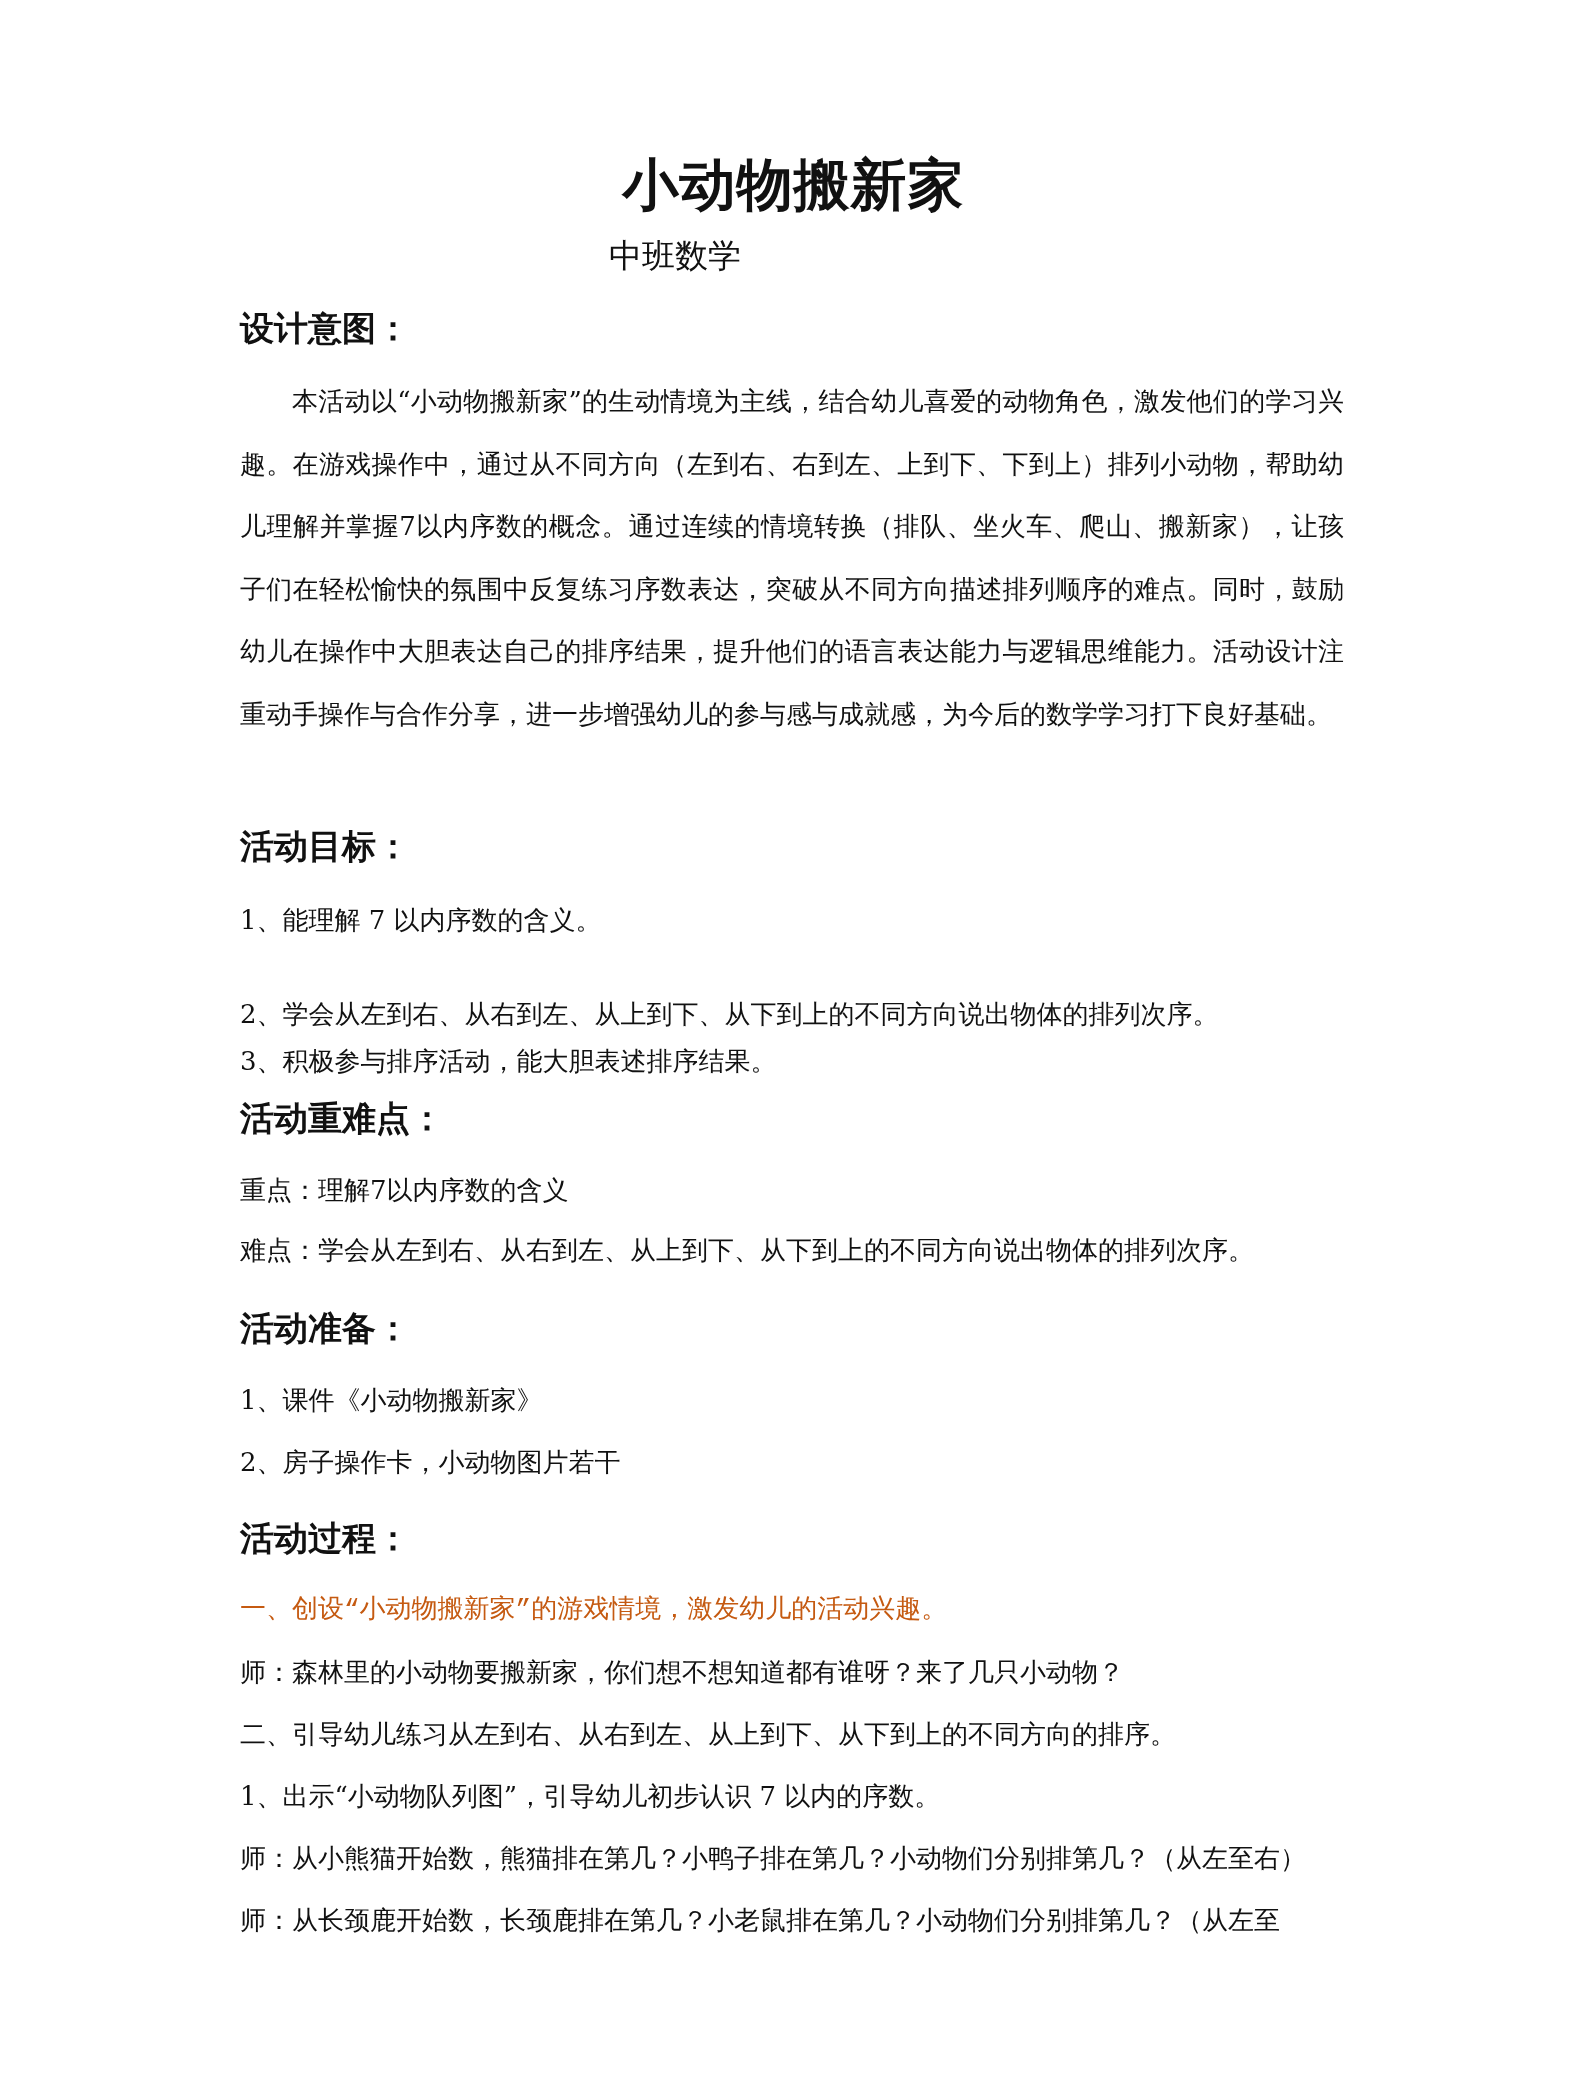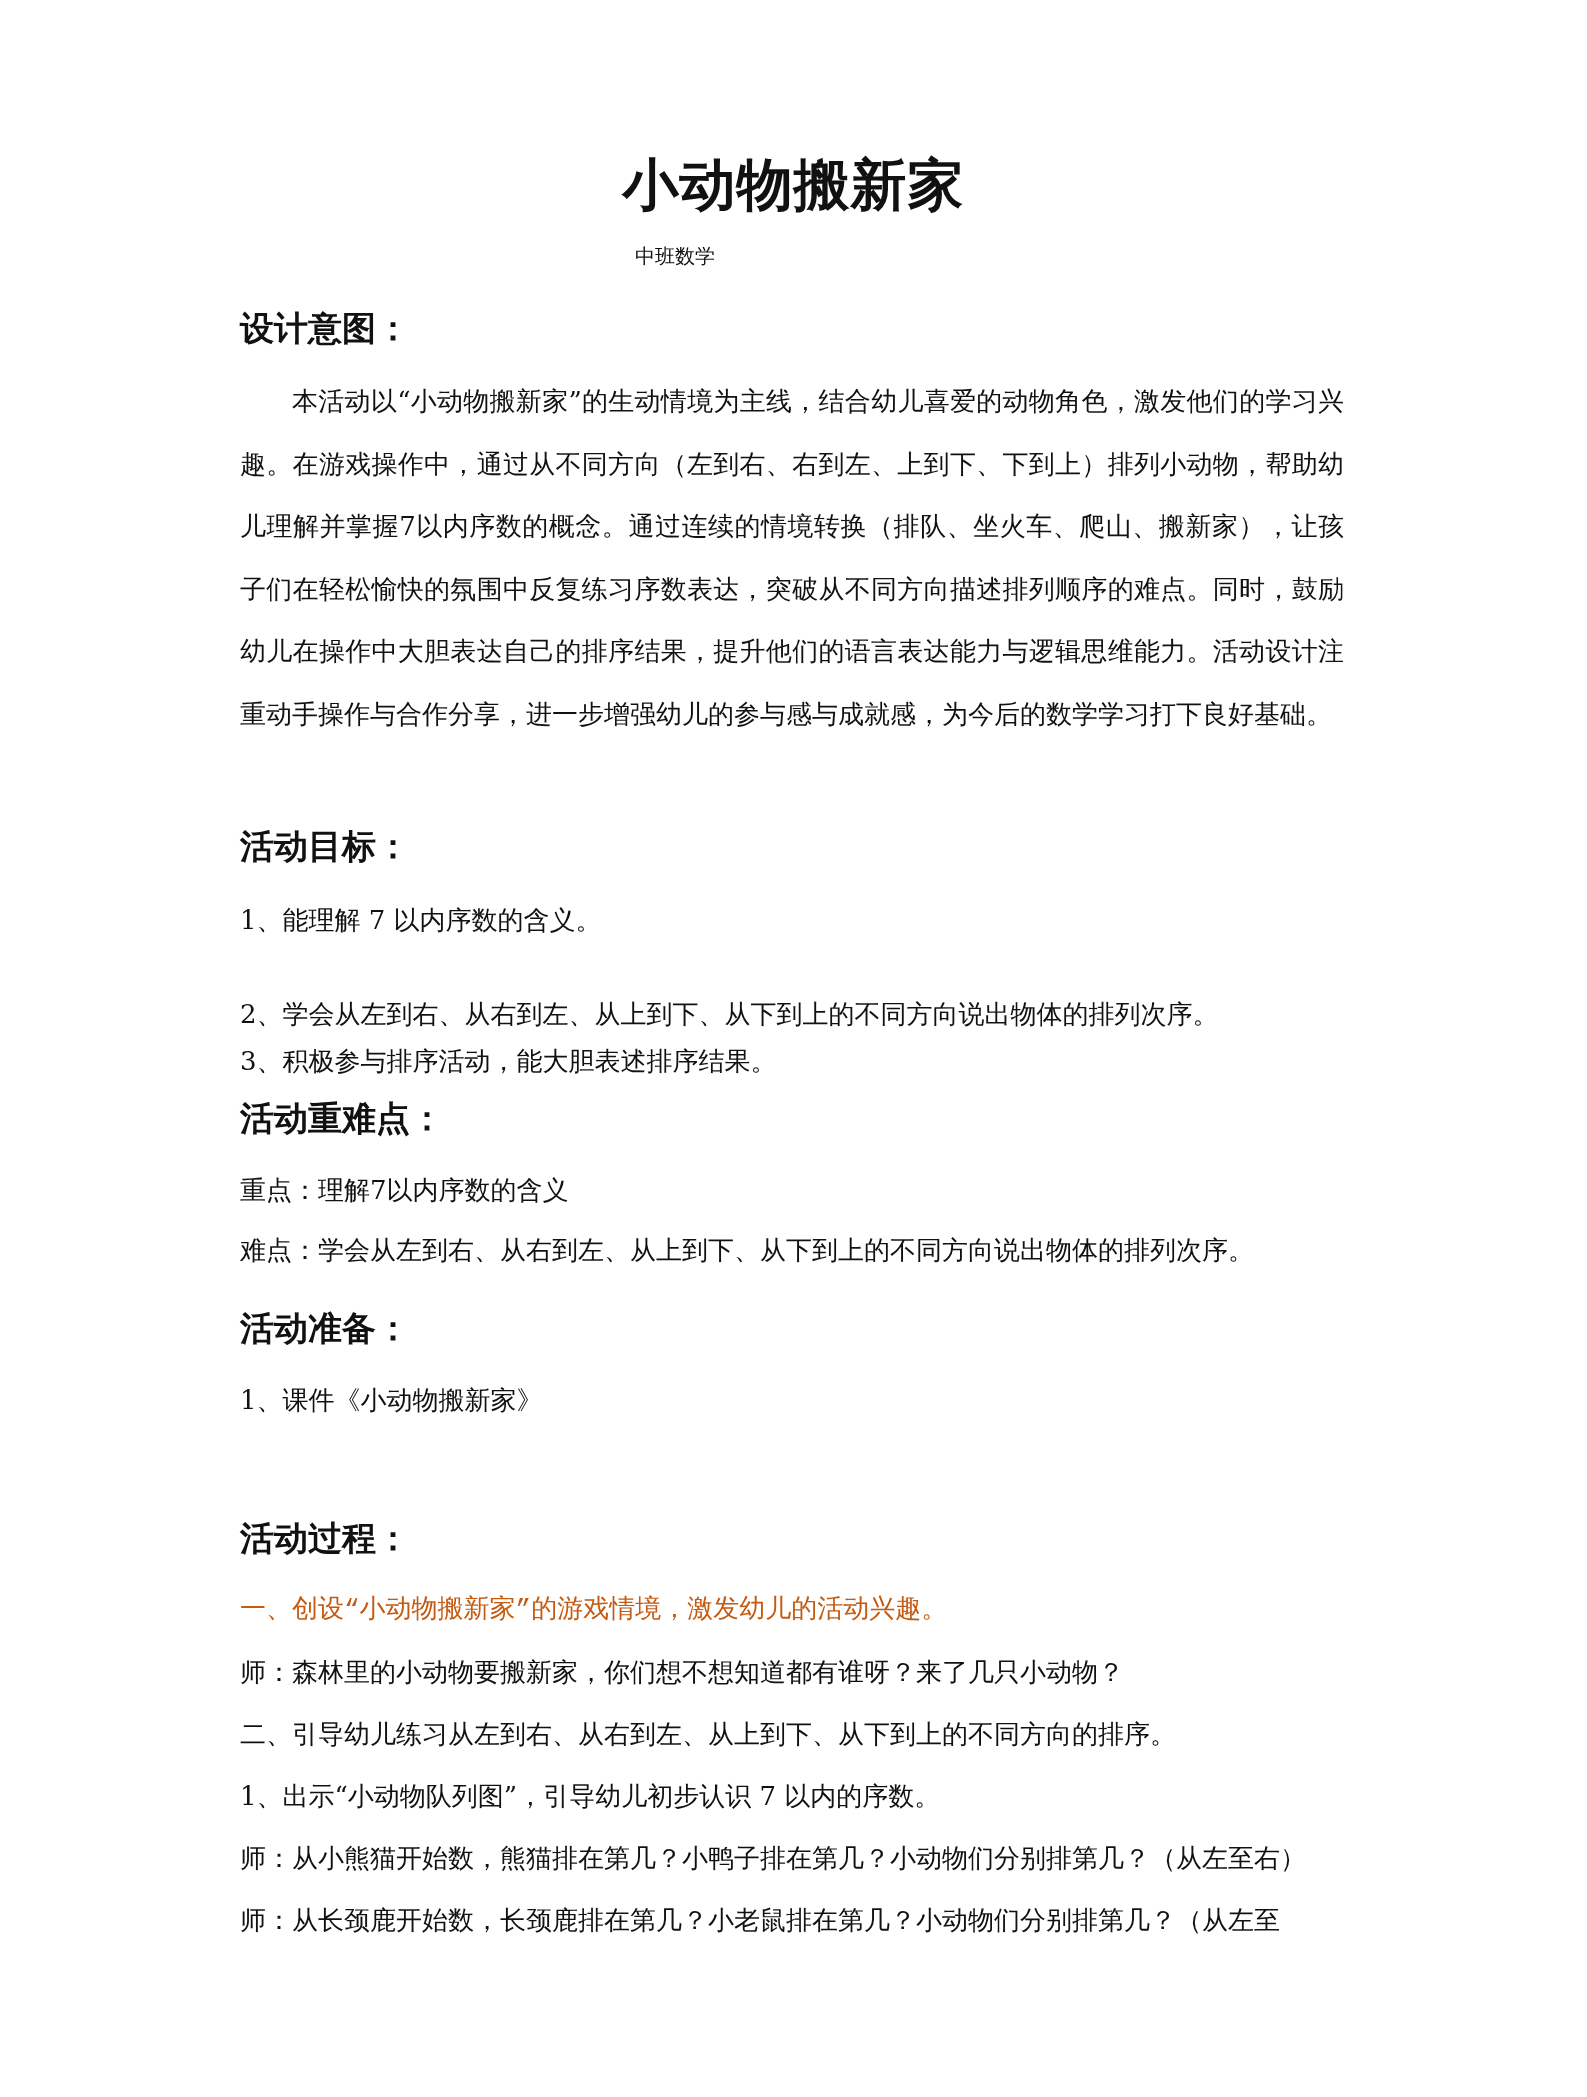--- a/index.html
+++ b/index.html
@@ -32,21 +32,21 @@
       font-weight: bold;
       line-height: 72px;
       letter-spacing: 1px;
     }
     .doc-subtitle {
       position: absolute;
       left: 0;
       width: 1350px;
       top: 236px;
       text-align: center;
-      font-size: 20px;
+      font-size: 33px;
       line-height: 40px;
     }
     .heading {
       position: absolute;
       left: 240px;
       font-size: 34px;
       font-weight: bold;
       line-height: 44px;
     }
     .line {
@@ -85,20 +85,21 @@
   <div class="line" style="top:902px;">1、能理解 7 以内序数的含义。</div>
   <div class="line" style="top:996px;">2、学会从左到右、从右到左、从上到下、从下到上的不同方向说出物体的排列次序。</div>
   <div class="line" style="top:1026px;margin-top:17px;">3、积极参与排序活动，能大胆表述排序结果。</div>
 
   <div class="heading" style="top:1096px;">活动重难点：</div>
   <div class="line" style="top:1172px;">重点：理解7以内序数的含义</div>
   <div class="line" style="top:1234px;font-family:Liberation Mono, monospace;">难点：学会从左到右、从右到左、从上到下、从下到上的不同方向说出物体的排列次序。</div>
 
   <div class="heading" style="top:1306px;">活动准备：</div>
   <div class="line" style="top:1382px;">1、课件《小动物搬新家》</div>
+  <div class="line" style="top:1444px;">2、房子操作卡，小动物图片若干</div>
 
   <div class="heading" style="top:1516px;">活动过程：</div>
   <div class="line orange" style="top:1592px;">一、创设“小动物搬新家”的游戏情境，激发幼儿的活动兴趣。</div>
   <div class="line" style="top:1654px;">师：森林里的小动物要搬新家，你们想不想知道都有谁呀？来了几只小动物？</div>
   <div class="line" style="top:1716px;">二、引导幼儿练习从左到右、从右到左、从上到下、从下到上的不同方向的排序。</div>
   <div class="line" style="top:1778px;">1、出示“小动物队列图”，引导幼儿初步认识 7 以内的序数。</div>
   <div class="line" style="top:1902px;">师：从长颈鹿开始数，长颈鹿排在第几？小老鼠排在第几？小动物们分别排第几？（从左至</div>
   <div class="line" style="top:1840px;">师：从小熊猫开始数，熊猫排在第几？小鸭子排在第几？小动物们分别排第几？（从左至右）</div>
 
 </div>

